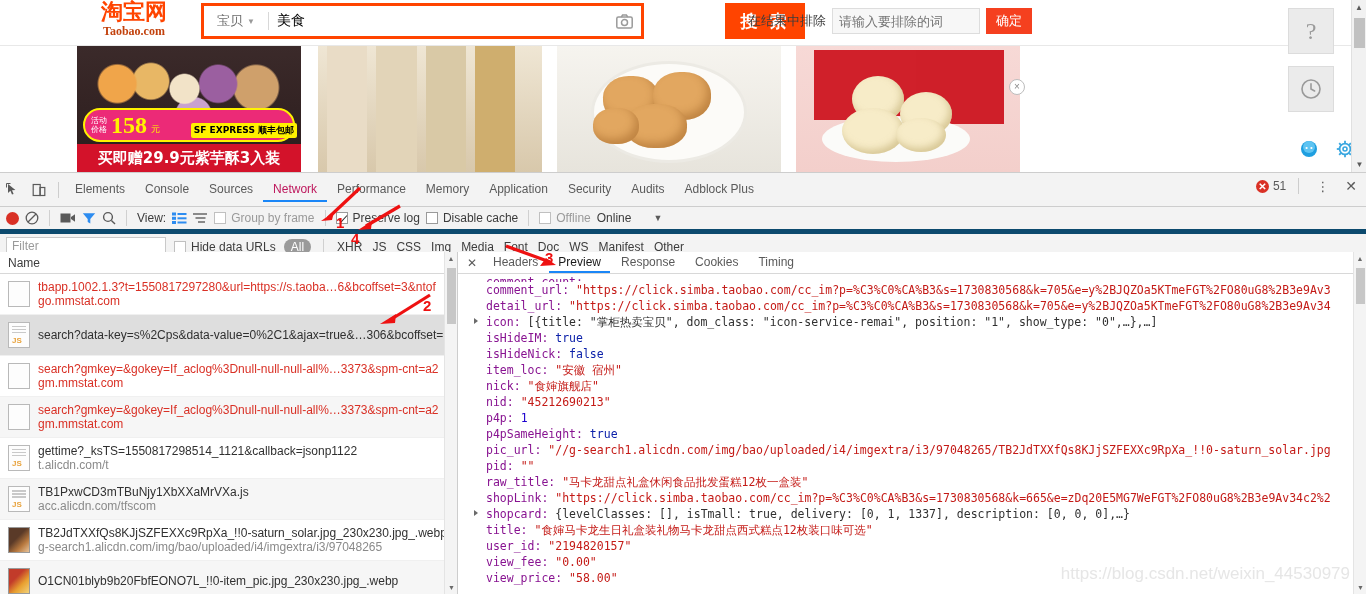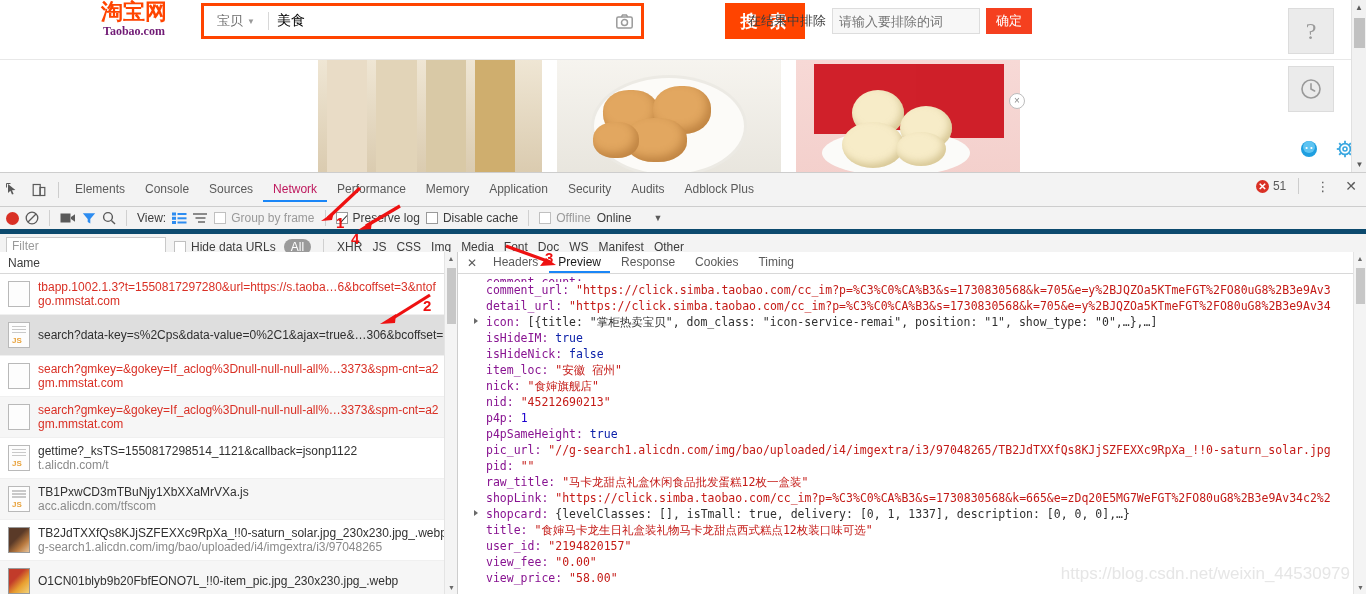--- a/index.html
+++ b/index.html
@@ -10,33 +10,33 @@
     font-size:12px; color:#303030; background:#fff;
     position:relative;
   }
 
   
   #taobao-page {
     position:absolute; left:0; top:0; width:1366px; height:172px;
     background:#fff; overflow:hidden;
   }
   .tb-header {
-    position:relative; height:60px; background:#fff;
+    position:relative; height:46px; background:#fff;
     border-bottom:1px solid #e8e8e8;
   }
   .tb-logo {
     position:absolute; left:82px; top:1px; width:104px; text-align:center;
     line-height:1;
   }
   .tb-logo .cn {
     font-family:"DejaVu Sans", sans-serif;
     font-size:22px; font-weight:bold; color:#ff4400; letter-spacing:0px;
   }
   .tb-logo .en {
-    font-size:12px; font-weight:bold; color:#701a75; margin-top:2px;
+    font-size:12px; font-weight:bold; color:#c2410c; margin-top:2px;
     font-family:"Liberation Serif", serif;
   }
   .tb-searchbox {
     position:absolute; left:201px; top:3px; width:443px; height:36px;
     border:3px solid #ff4400; background:#fff; display:flex; align-items:center;
   }
   .tb-cat {
     width:64px; height:30px; display:flex; align-items:center; justify-content:center;
     font-size:13px; color:#6c6c6c; gap:4px; background:#fff;
   }
@@ -367,20 +367,34 @@
     <div class="tb-searchbtn">搜 索</div>
 
     <div class="tb-exclude">
       <span class="lbl">在结果中排除</span>
       <input type="text" placeholder="请输入要排除的词" style="">
       <div class="tb-ok">确定</div>
     </div>
   </div>
 
   <div class="tb-strip">
+    <div class="tb-card" id="card0">
+      <div class="ph0">
+        <div class="pink">
+          <div>
+            <div class="p1">活动</div>
+            <div class="p1">价格</div>
+          </div>
+          <div class="p2">158</div>
+          <div class="p3">元</div>
+        </div>
+        <div class="sf">SF EXPRESS 顺丰包邮</div>
+        <div class="redbar">买即赠29.9元紫芋酥3入装</div>
+      </div>
+    </div>
 
     <div class="tb-card" id="card1">
       <div class="ph1"></div>
     </div>
 
     <div class="tb-card" id="card2">
       <div class="ph2">
         <div class="plate"></div>
         <div class="b" style="left:46px;top:30px;width:56px;height:46px;"></div>
         <div class="b" style="left:96px;top:26px;width:58px;height:48px;"></div>

